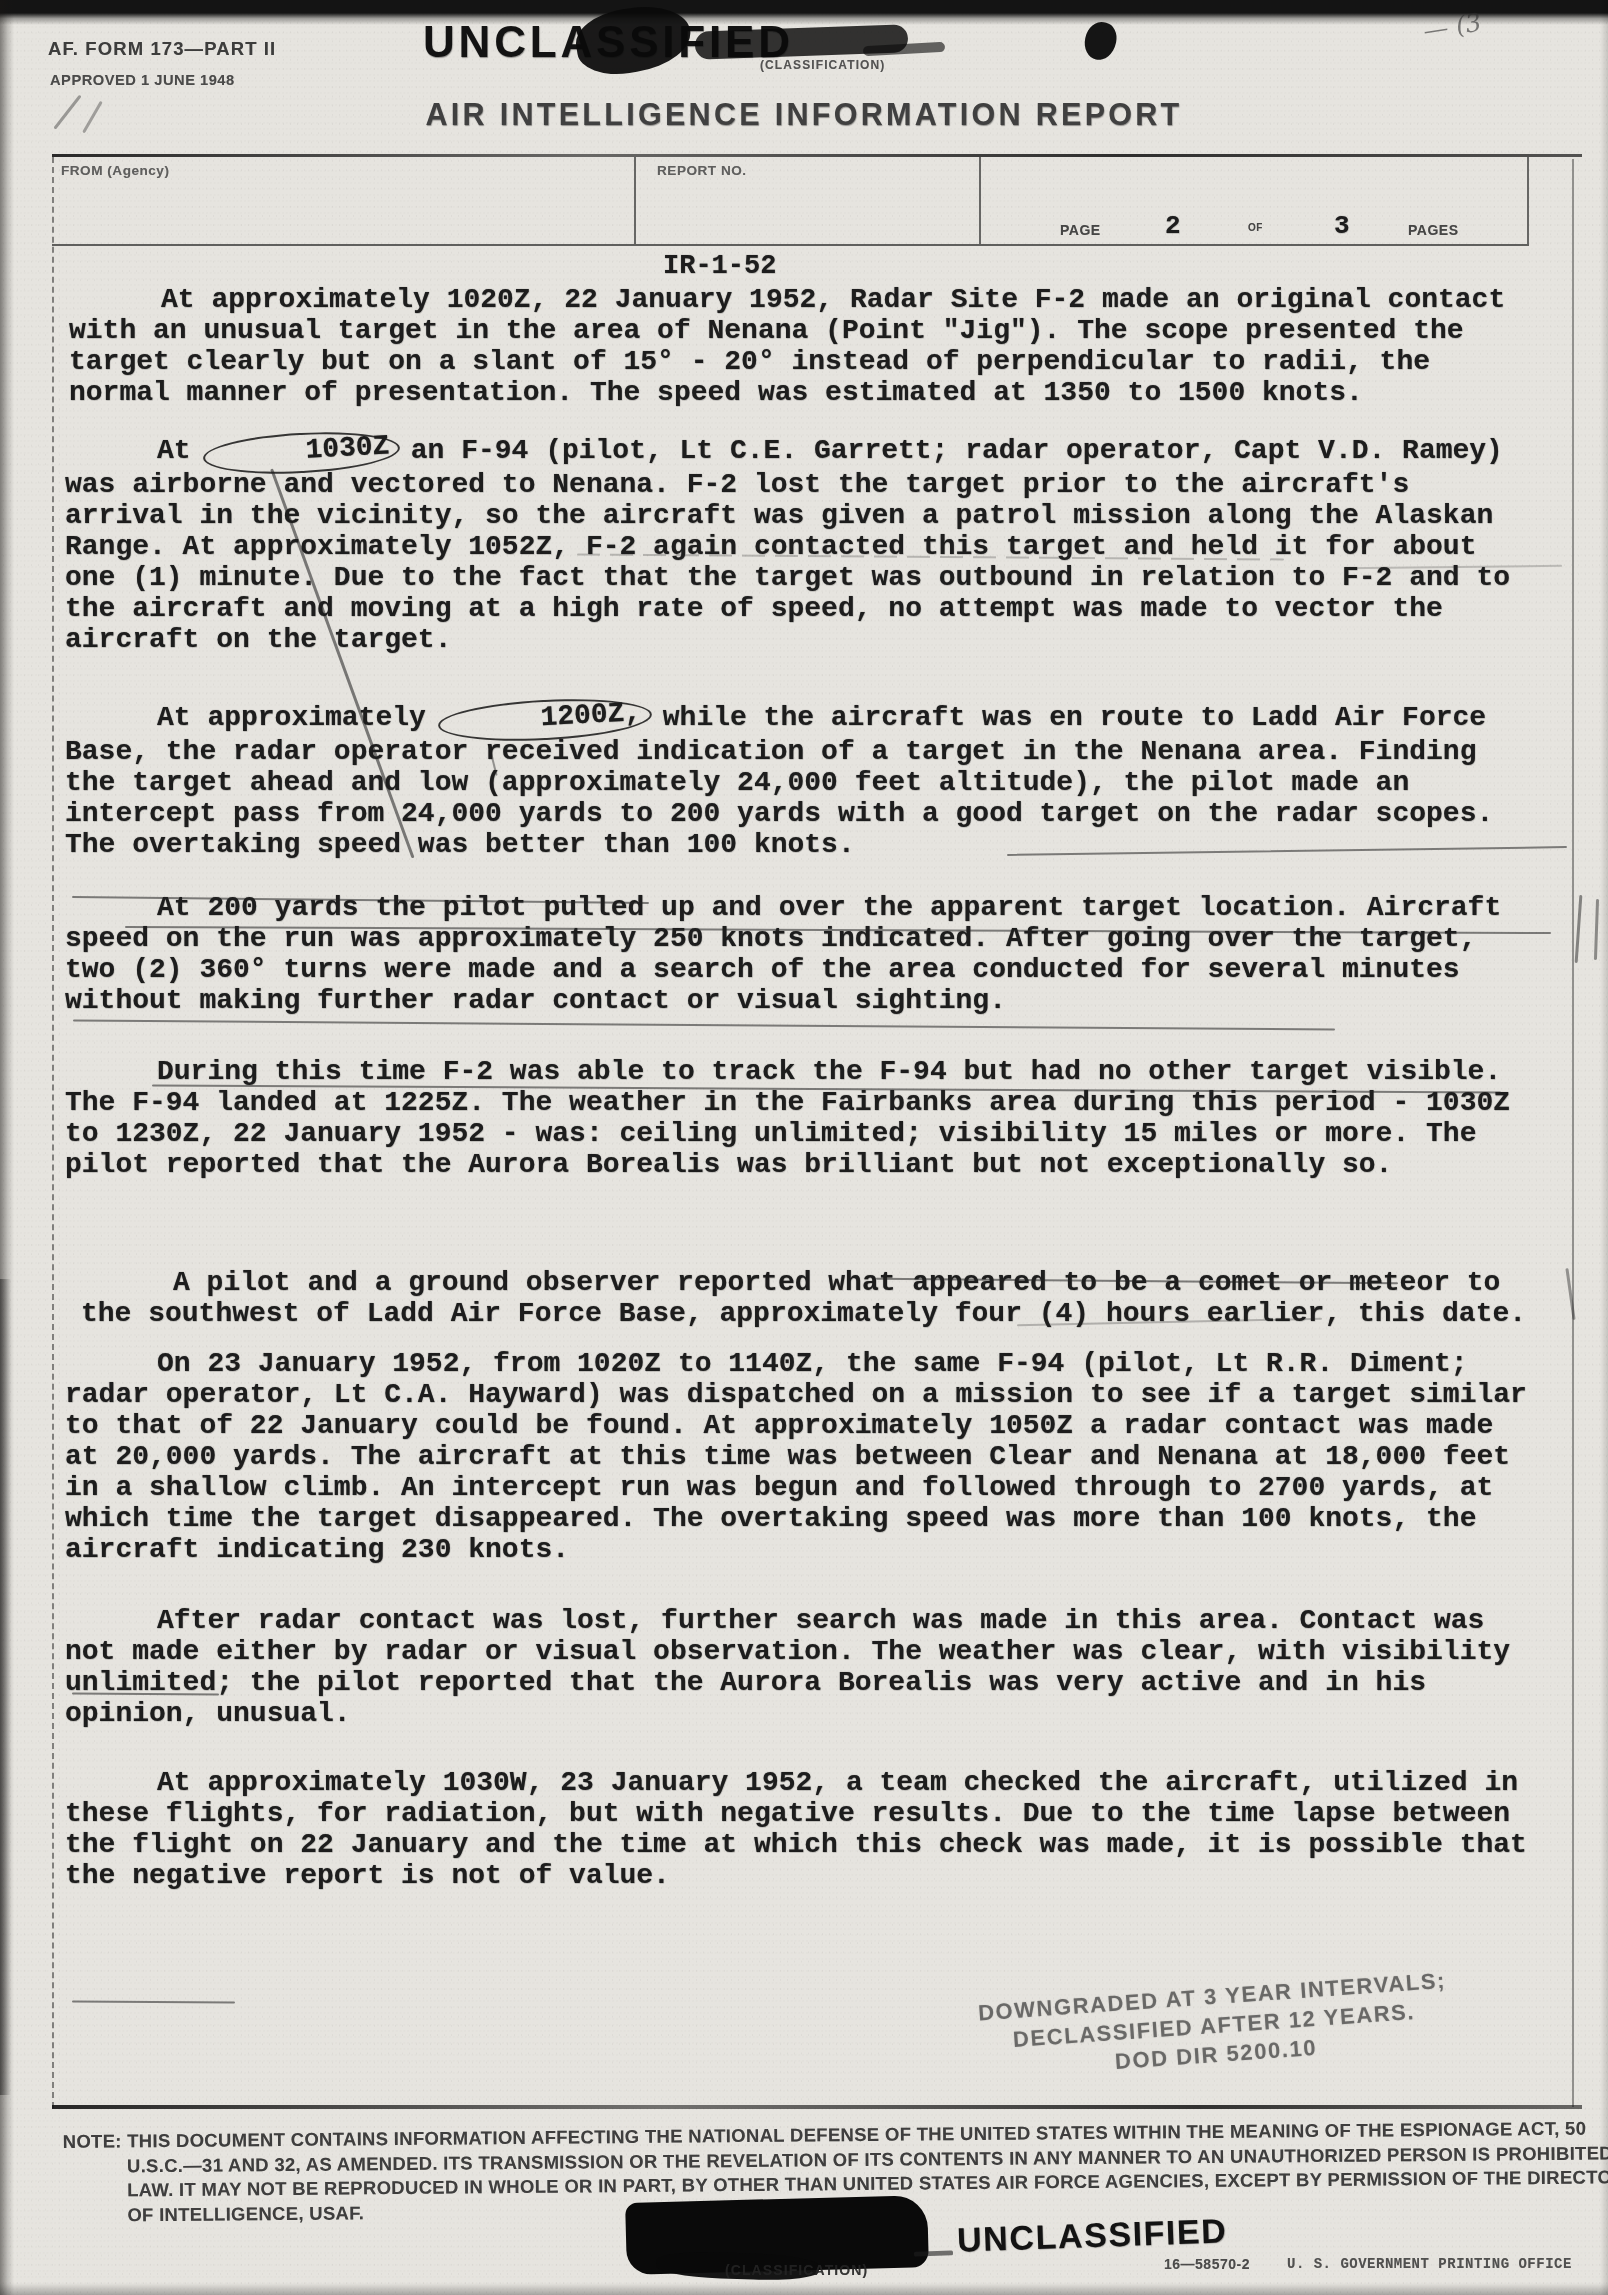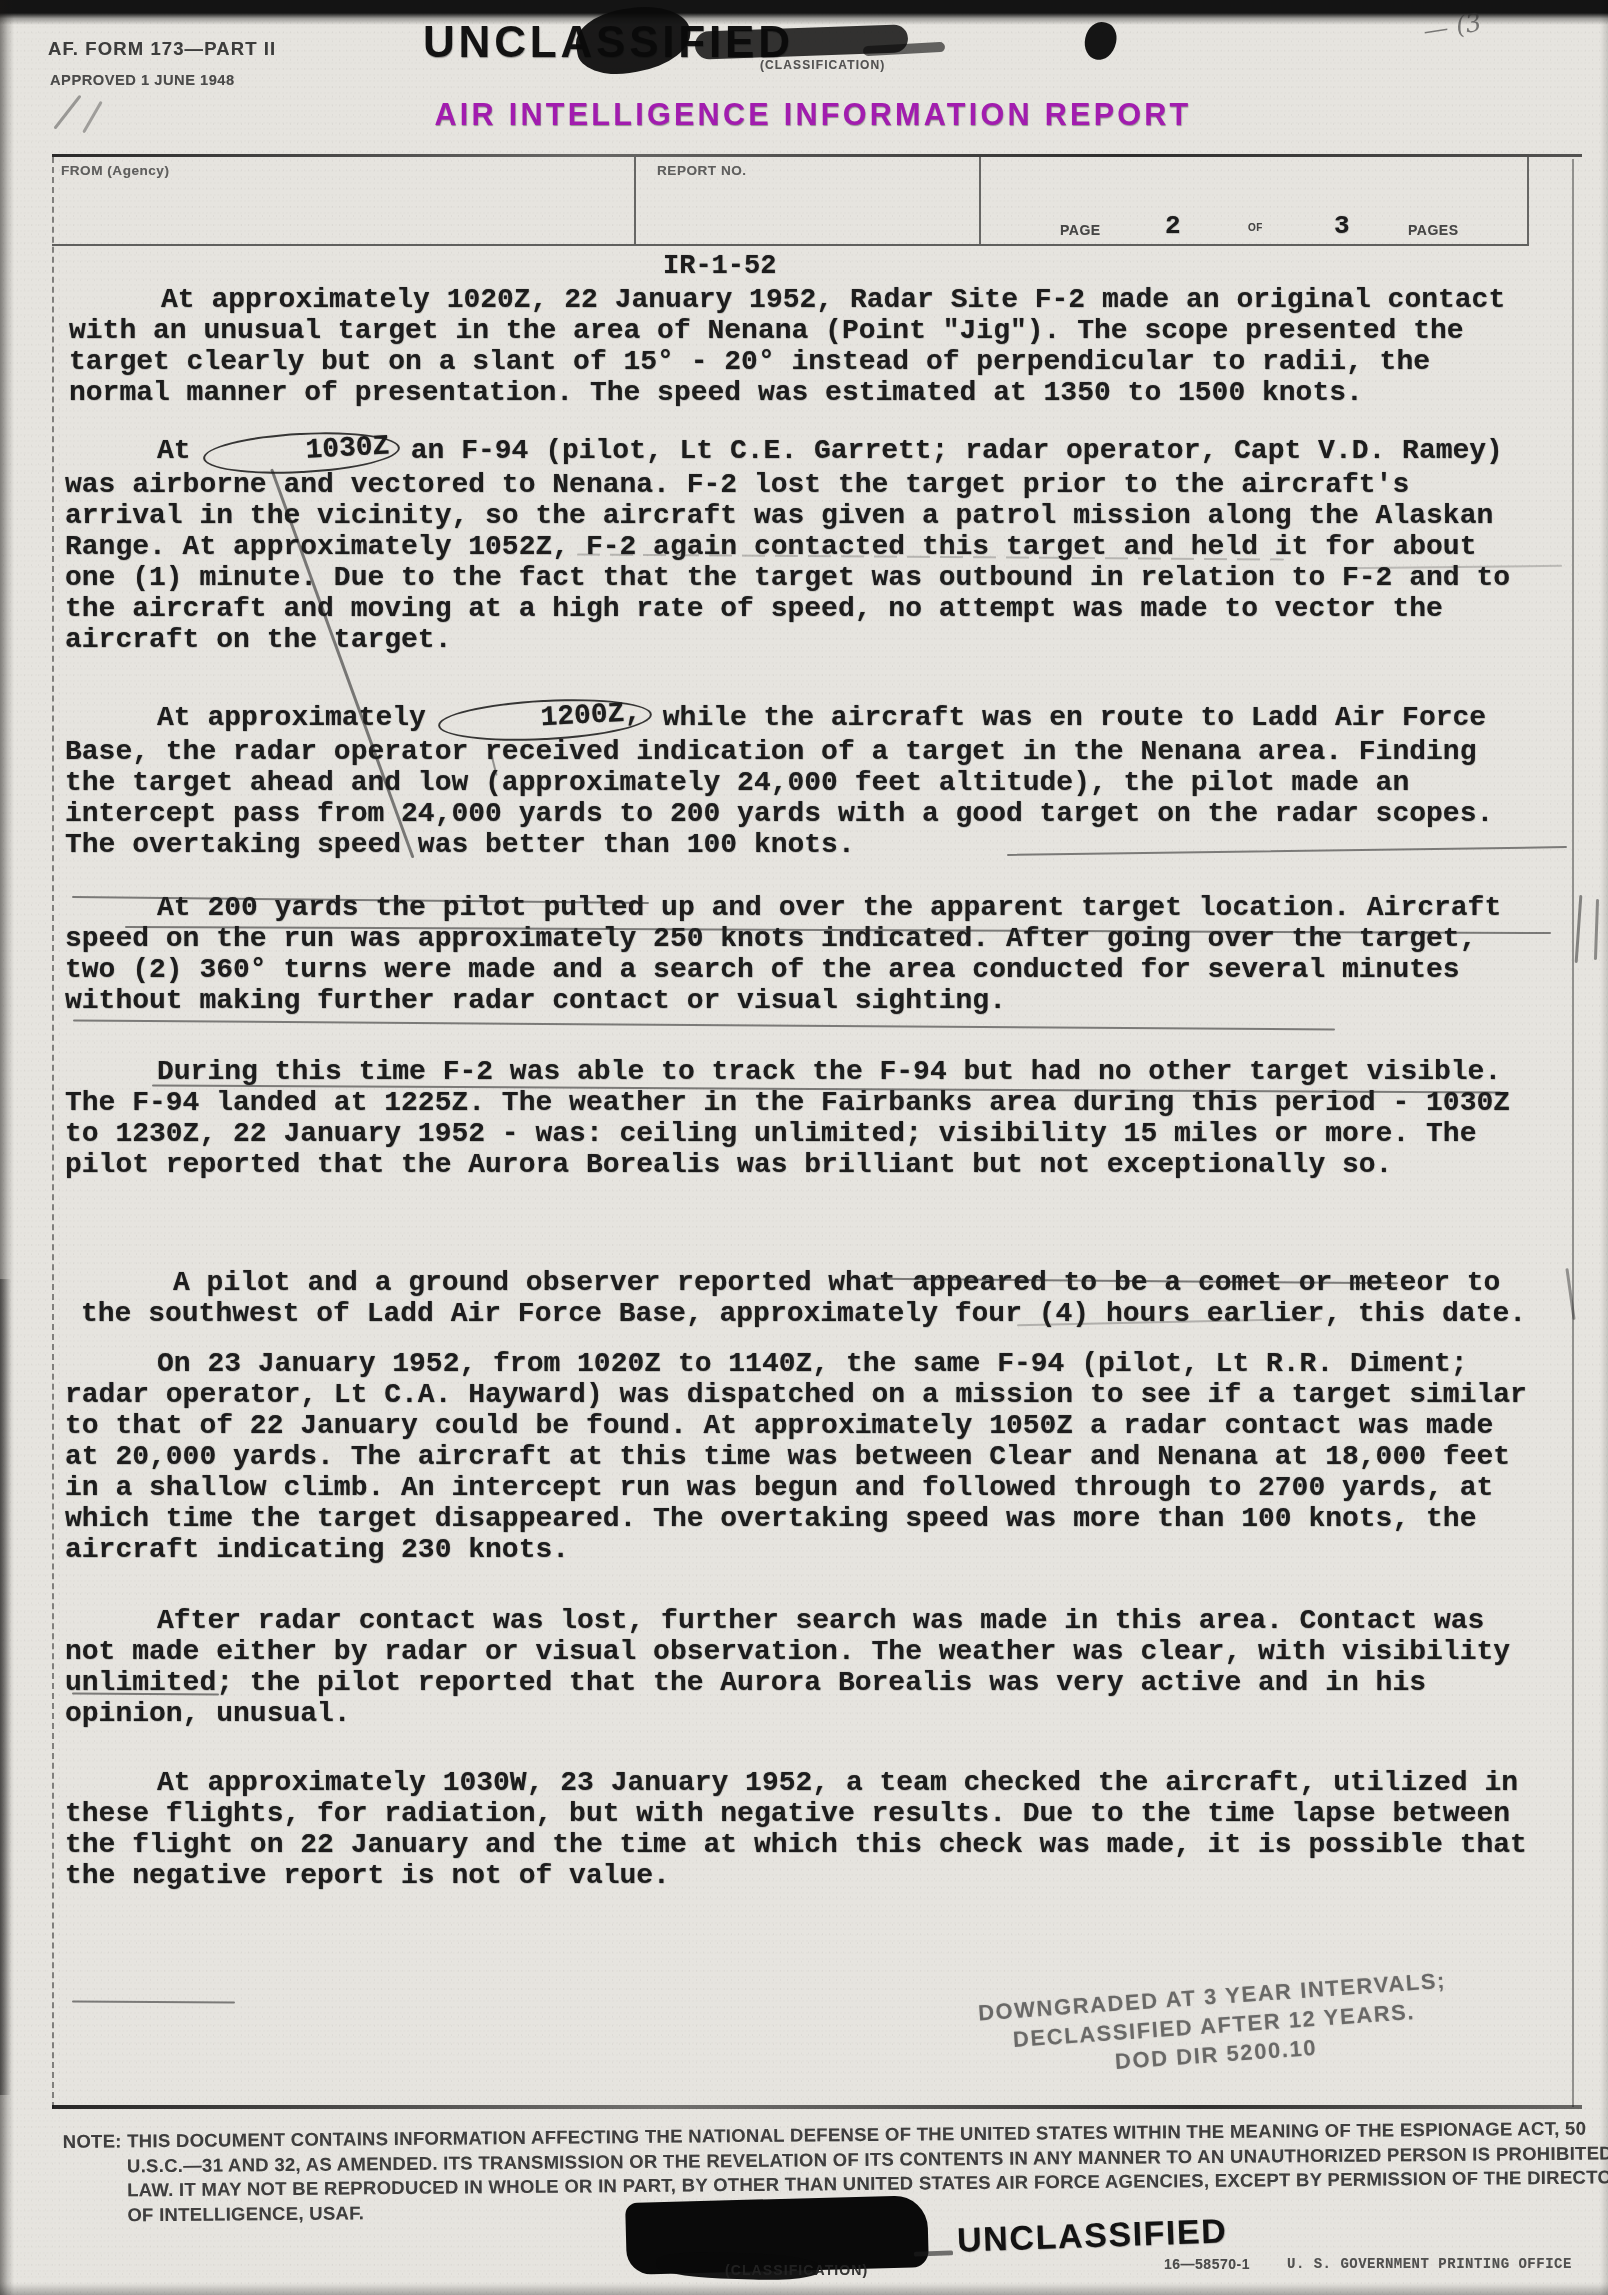--- a/index.html
+++ b/index.html
@@ -87,21 +87,21 @@
   <div class="stroke" style="left:91px;top:99px;width:2.7px;height:36px;transform:rotate(30deg);opacity:.5;"></div>
 
   <div class="stamp" style="left:423px;top:17.4px;font-size:44px;letter-spacing:3.8px;">UNCLASSIFIED</div>
   <div class="blob" style="left:576px;top:7.6px;width:115px;height:64px;border-radius:48% 52% 55% 45%;transform:rotate(-9deg);opacity:.93;"></div>
   <div class="blob" style="left:695px;top:28px;width:213px;height:28px;border-radius:14px;transform:rotate(-2deg);opacity:.82;"></div>
   <div class="blob" style="left:863px;top:44px;width:82px;height:9.8px;border-radius:5.4px;transform:rotate(-3deg);opacity:.6;"></div>
   <div class="lbl" style="left:760px;top:58px;font-size:12px;color:rgba(60,60,60,.75);letter-spacing:1.1px;">(CLASSIFICATION)</div>
   <div class="blob" style="left:1085px;top:22px;width:30.5px;height:38px;border-radius:50% 46% 54% 50%;transform:rotate(12deg);opacity:.95;"></div>
   <div style="position:absolute;left:1423px;top:12px;font-family:'DejaVu Serif',serif;font-style:italic;font-size:25px;color:rgba(45,45,45,.6);transform:rotate(-9deg);">— (3</div>
 
-  <div class="stamp" style="left:50%;transform:translateX(-50%);top:97px;font-size:30.5px;letter-spacing:3.3px;color:#a21caf;margin-left:9px;">AIR INTELLIGENCE INFORMATION REPORT</div>
+  <div class="stamp" style="left:50%;transform:translateX(-50%);top:97px;font-size:30.5px;letter-spacing:3.3px;color:#404040;">AIR INTELLIGENCE INFORMATION REPORT</div>
 
   <div class="rule" style="left:52px;top:154px;width:1530px;height:3.3px;background:linear-gradient(90deg,rgba(20,20,20,.9),rgba(20,20,20,.6) 35%,rgba(20,20,20,.88) 70%,rgba(20,20,20,.7));"></div>
   <div class="rule" style="left:52px;top:244px;width:1477px;height:2.2px;opacity:.8;"></div>
   <div class="rule" style="left:634px;top:157px;width:1.6px;height:87px;opacity:.75;"></div>
   <div class="rule" style="left:979px;top:157px;width:1.6px;height:87px;opacity:.75;"></div>
   <div class="rule" style="left:1527px;top:157px;width:1.6px;height:87px;opacity:.75;"></div>
   <div style="position:absolute;left:52px;top:157px;width:0;height:1951px;border-left:2.2px dashed rgba(28,28,28,.5);"></div>
   <div class="rule" style="left:1572px;top:159px;width:1.6px;height:1948px;opacity:.5;"></div>
 
   <div class="lbl" style="left:61px;top:163px;font-size:13.6px;color:rgba(70,70,70,.7);">FROM (Agency)</div>
@@ -151,17 +151,17 @@
   </div>
 
   <div class="rule" style="left:52px;top:2105px;width:1530px;height:3.8px;background:linear-gradient(90deg,rgba(18,18,18,.9),rgba(18,18,18,.55) 40%,rgba(18,18,18,.85) 75%,rgba(18,18,18,.6));"></div>
   <p class="note" style="margin:0;">NOTE: THIS DOCUMENT CONTAINS INFORMATION AFFECTING THE NATIONAL DEFENSE OF THE UNITED STATES WITHIN THE MEANING OF THE ESPIONAGE ACT, 50 U.S.C.—31 AND 32, AS AMENDED. ITS TRANSMISSION OR THE REVELATION OF ITS CONTENTS IN ANY MANNER TO AN UNAUTHORIZED PERSON IS PROHIBITED BY LAW. IT MAY NOT BE REPRODUCED IN WHOLE OR IN PART, BY OTHER THAN UNITED STATES AIR FORCE AGENCIES, EXCEPT BY PERMISSION OF THE DIRECTOR OF INTELLIGENCE, USAF.</p>
 
   <div class="blob" style="left:626px;top:2199px;width:302px;height:72px;border-radius:12px 33px 16.3px 24.5px;transform:rotate(-1.5deg);"></div>
   <div class="blob" style="left:656px;top:2253px;width:163px;height:26px;border-radius:40%;transform:rotate(2deg);opacity:.95;"></div>
   <div class="lbl" style="left:725px;top:2262px;font-size:14px;letter-spacing:1.1px;color:rgba(35,35,35,.85);">(CLASSIFICATION)</div>
   <div class="stroke" style="left:914px;top:2251px;width:39px;height:4.9px;transform:rotate(-2deg);opacity:.85;"></div>
   <div class="stamp" style="left:957px;top:2216px;font-size:34px;letter-spacing:1.6px;transform:rotate(-2deg);">UNCLASSIFIED</div>
-  <div class="lbl" style="left:1164px;top:2256px;font-size:14px;color:rgba(50,50,50,.75);">16—58570-1</div>
+  <div class="lbl" style="left:1164px;top:2256px;font-size:14px;color:rgba(50,50,50,.75);">16—58570-2</div>
   <div class="lbl" style="left:1287px;top:2256px;font-size:14px;letter-spacing:0.5px;color:rgba(50,50,50,.7);font-family:Liberation Mono, monospace;">U. S. GOVERNMENT PRINTING OFFICE</div>
 
 </div>
 
 
 </body></html>

